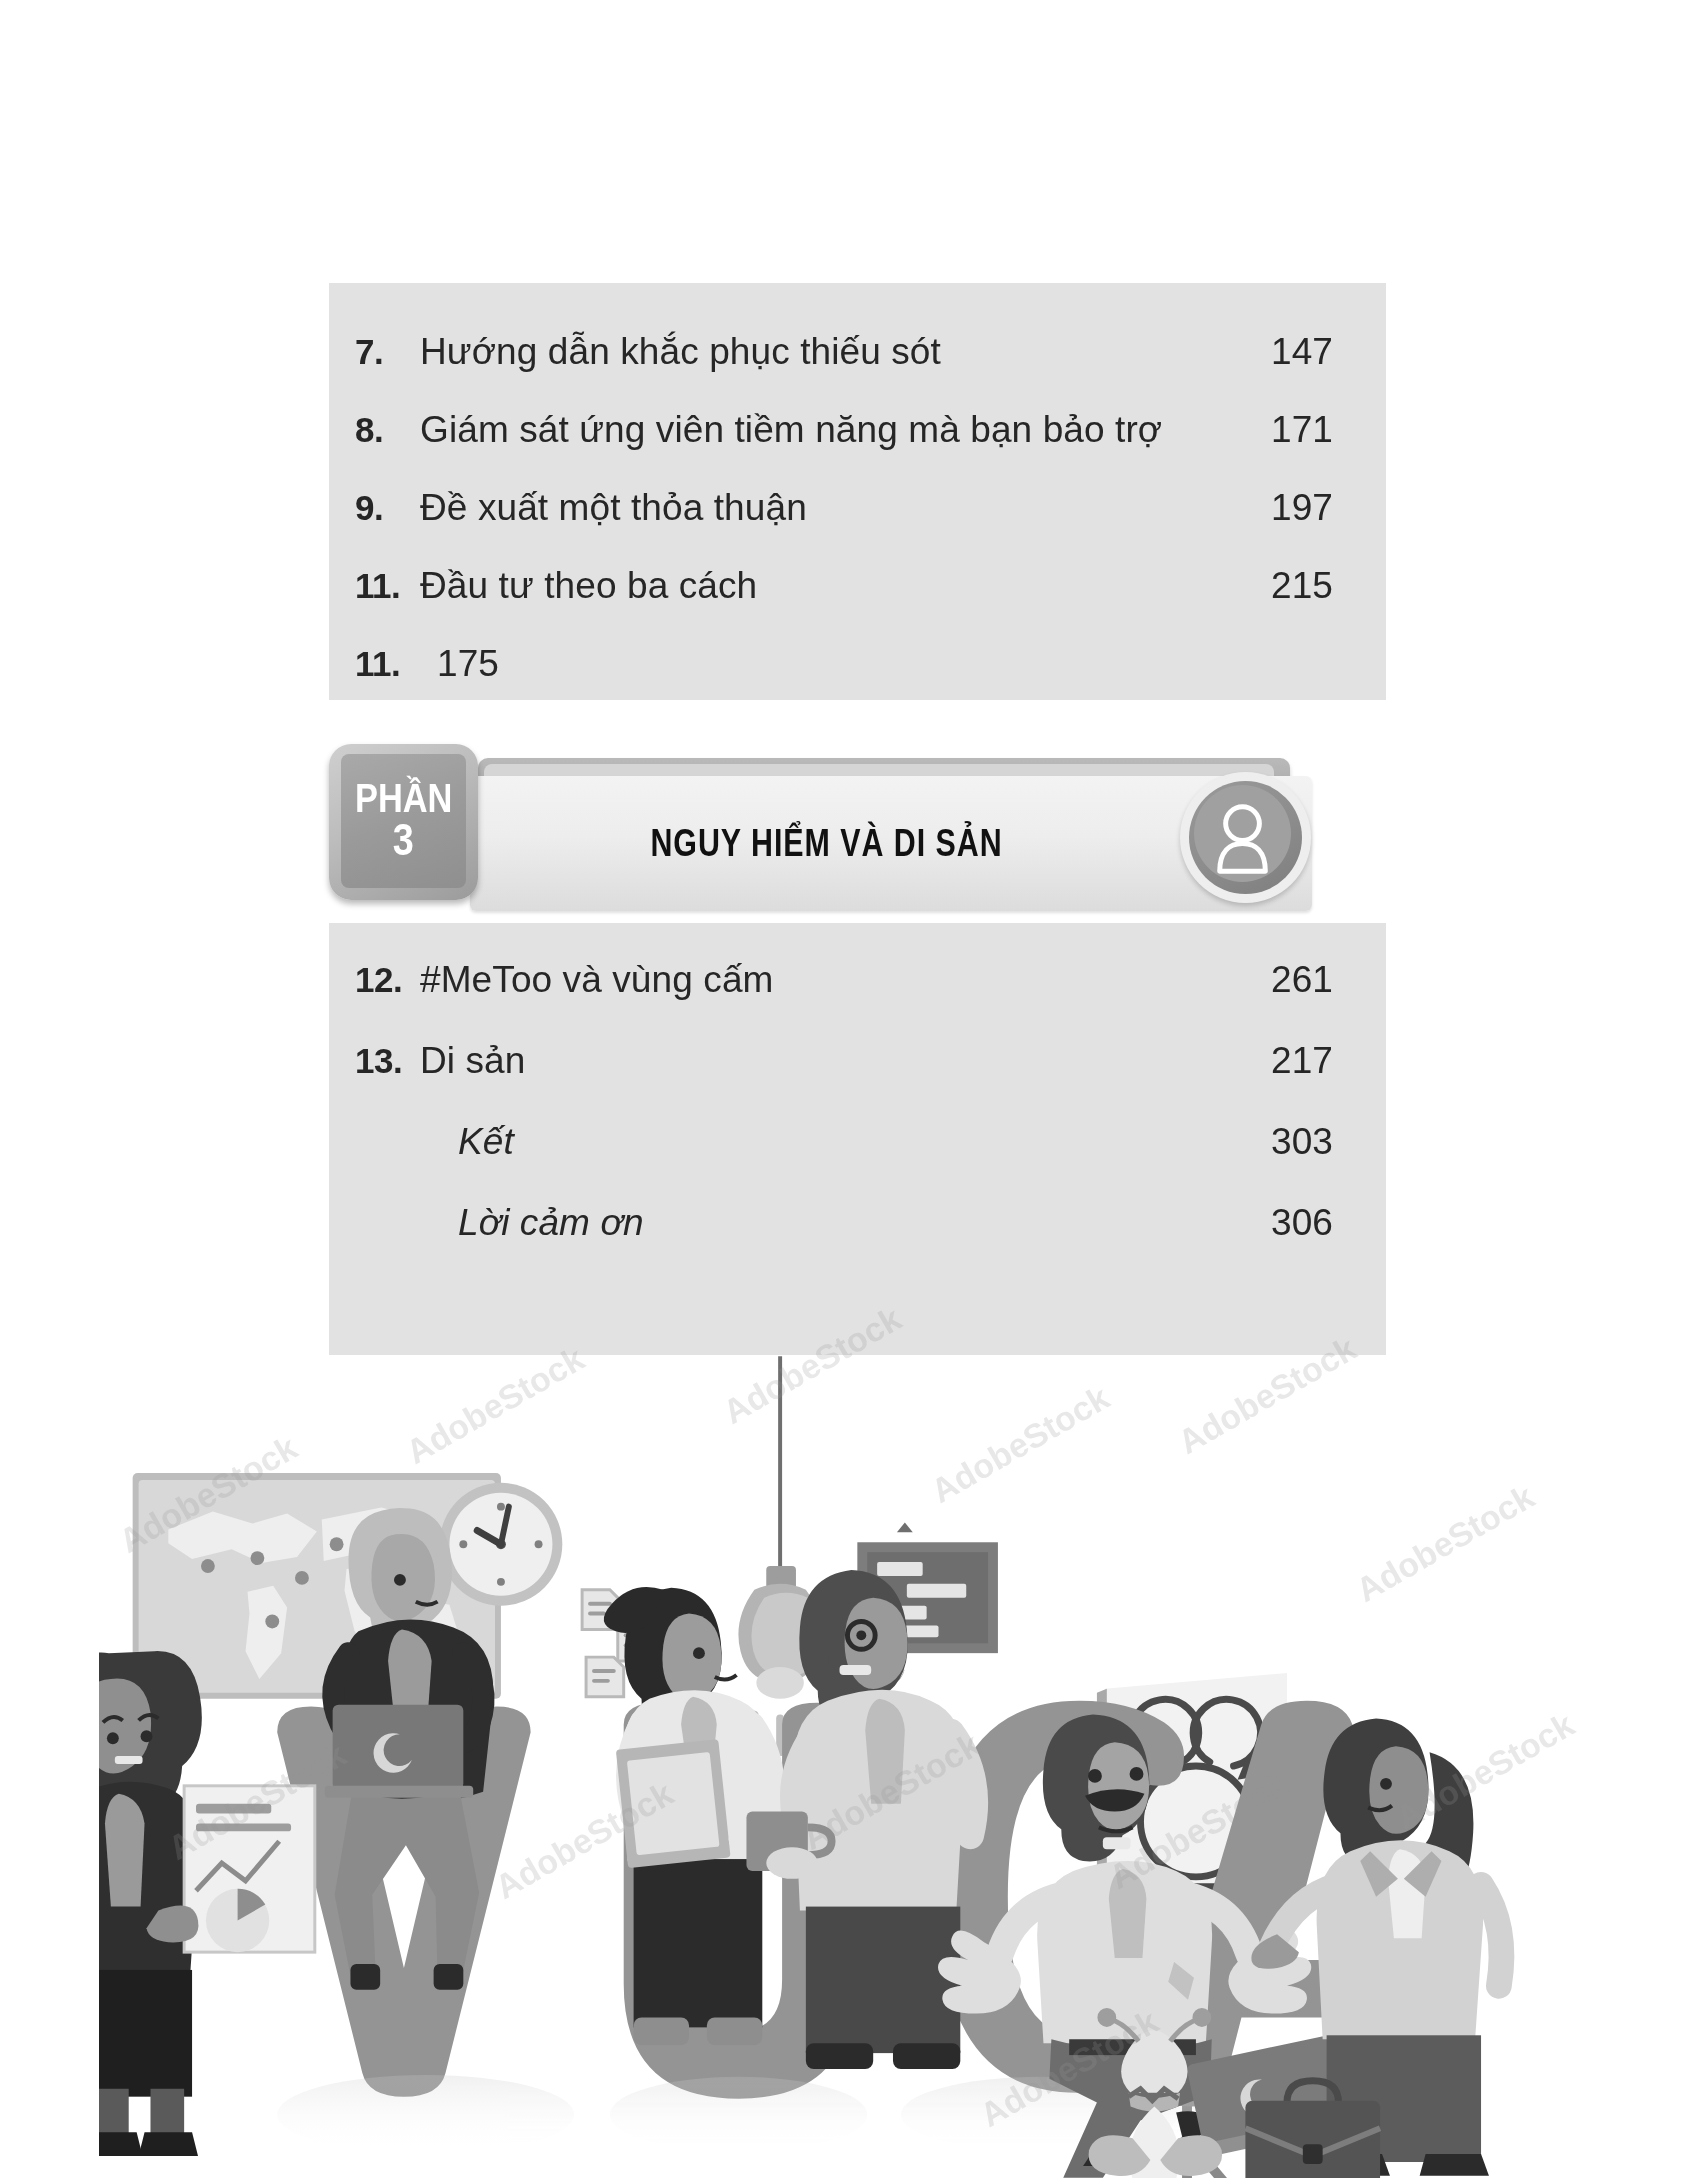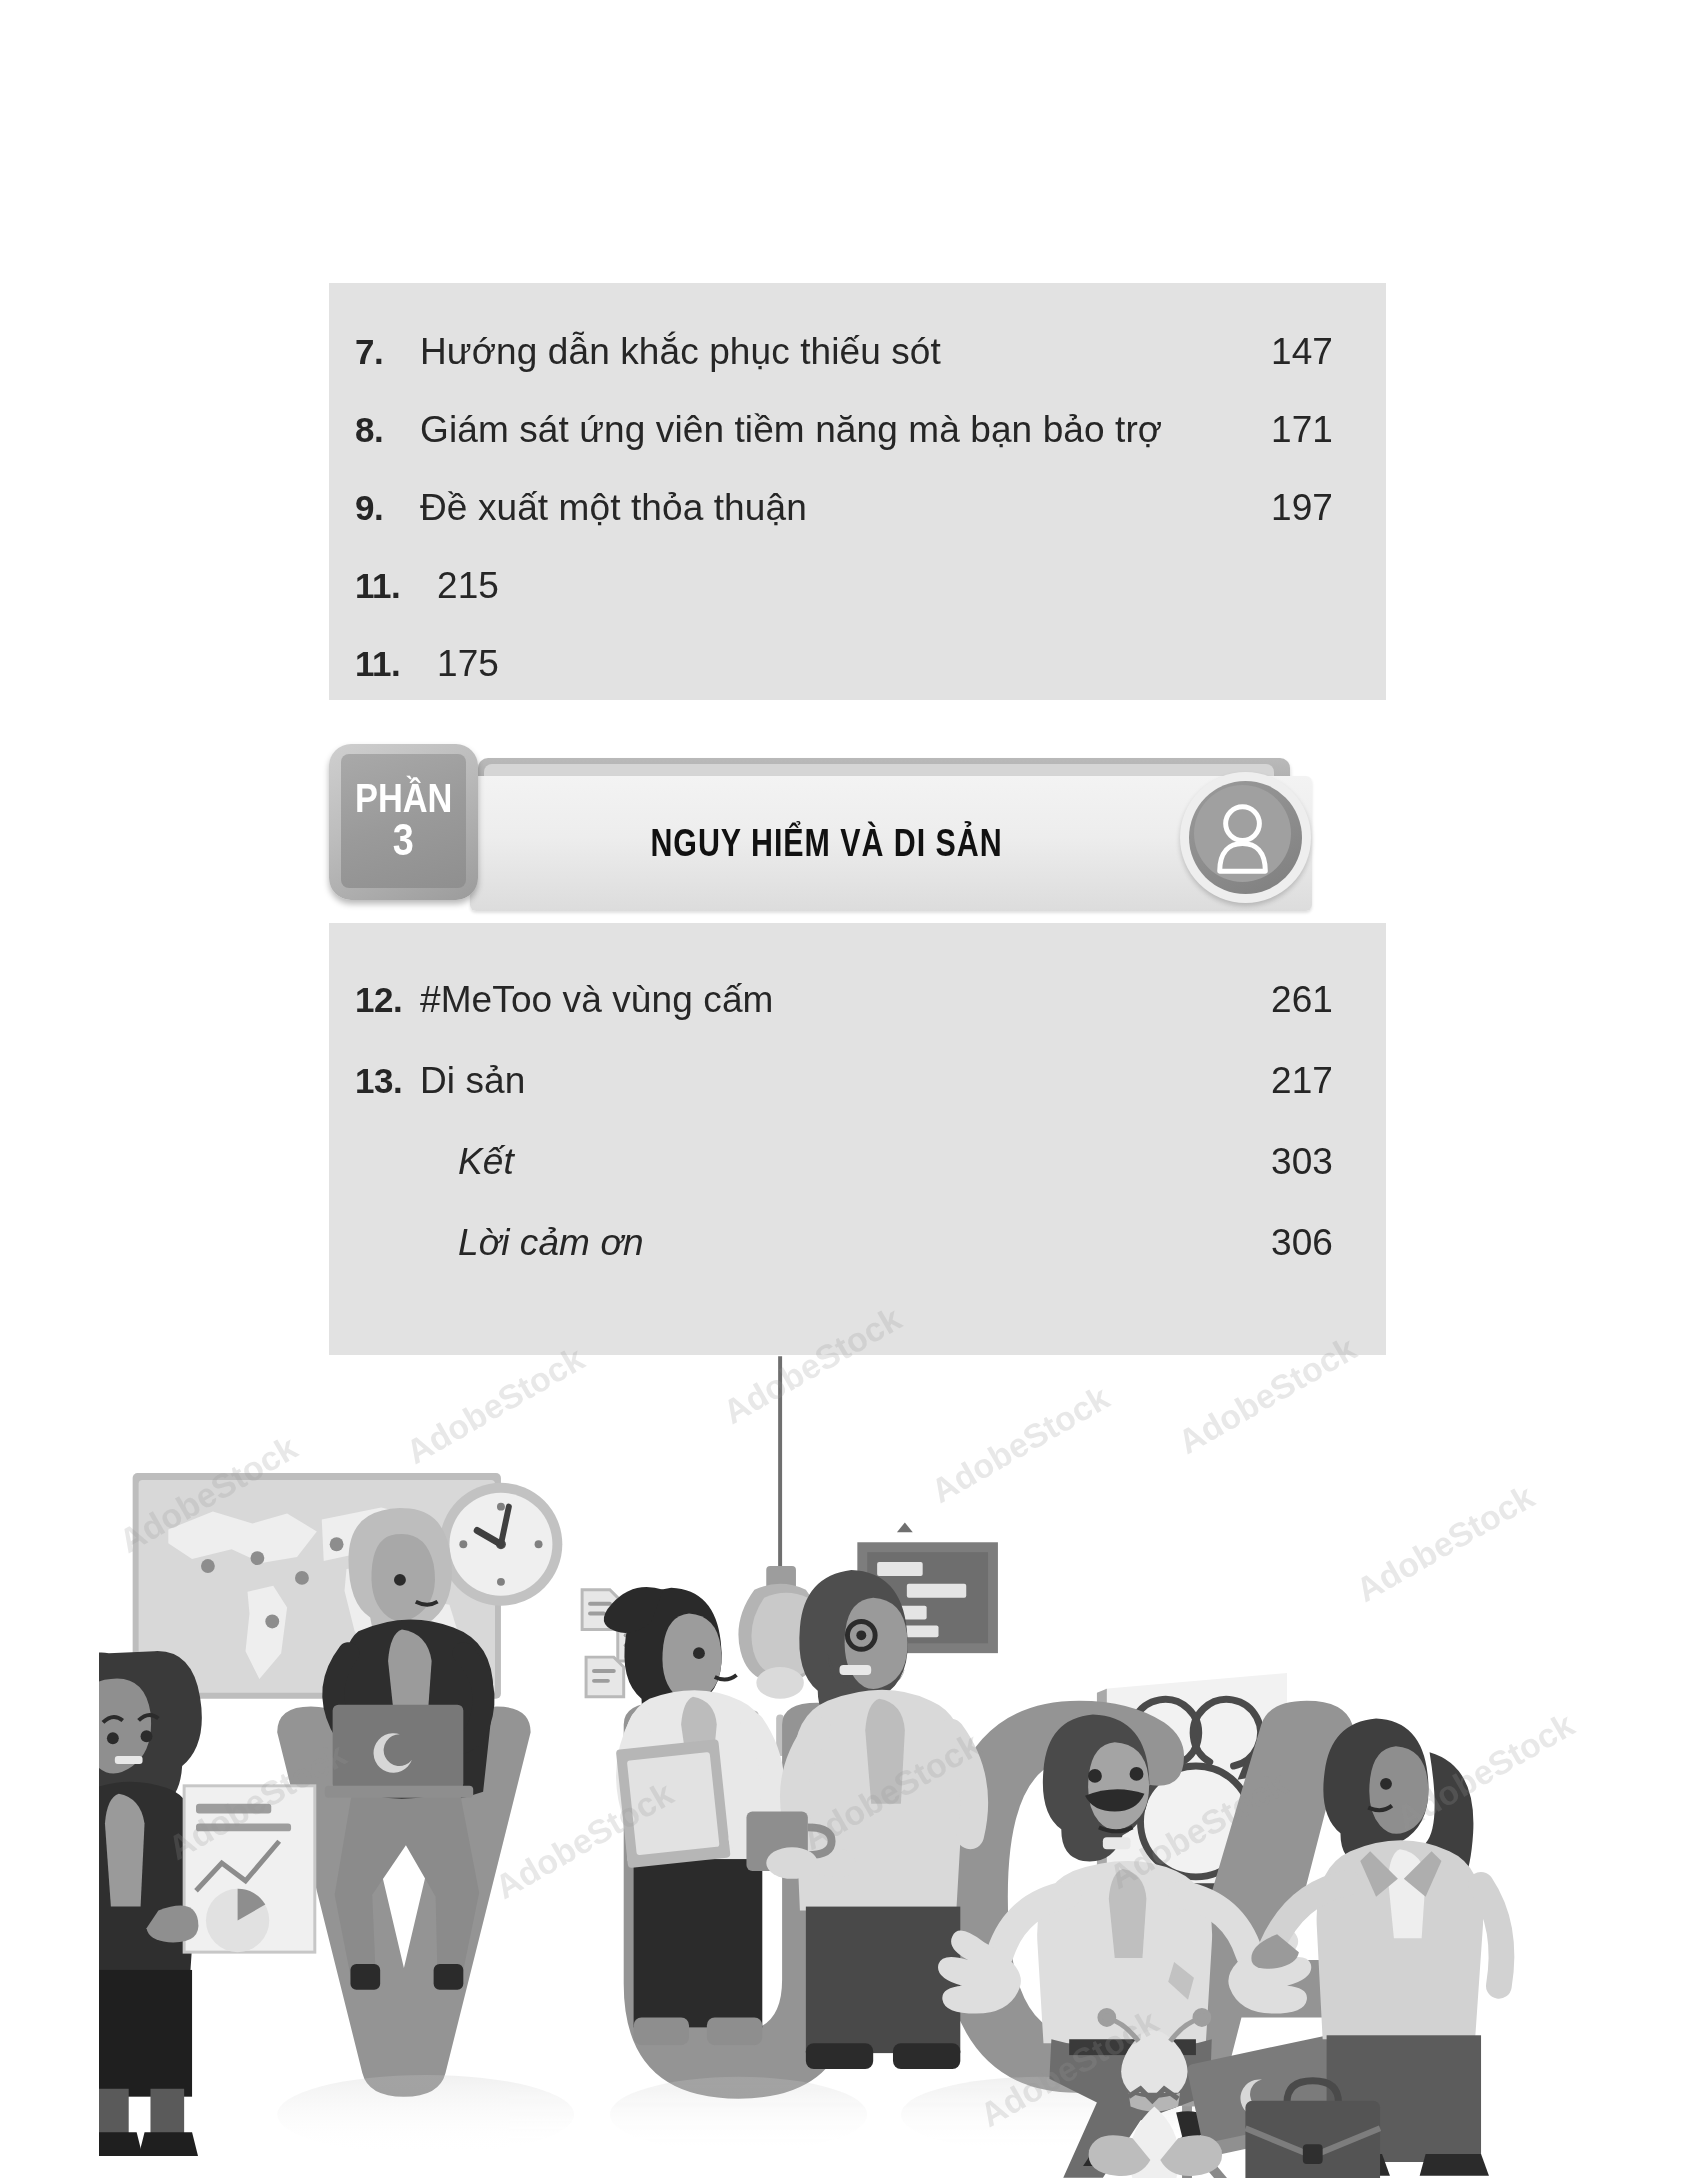--- a/index.html
+++ b/index.html
@@ -59,21 +59,21 @@
     flex: 0 0 auto;
     text-align: right;
     min-width: 79px;
     font-size: 37px;
   }
   .toc-row.sub .num { width: 65px; }
   .toc-row.sub .title { padding-left: 38px; font-style: italic; }
 
   
   #toc-panel-part2 .toc-row { height: 78px; align-items: center; }
-  #toc-panel-part3 .toc-row { height: 81px; align-items: center; }
+  #toc-panel-part3 .toc-row { height: 81px; }
   #toc-panel-part3 .spacer-top { height: 36px; }
 
   
   #part-banner {
     position: absolute;
     left: 329px;
     top: 744px;
     width: 1010px;
     height: 188px;
   }
@@ -227,20 +227,21 @@
   </div>
 
   <div class="toc-row">
     <span class="num">9.</span>
     <span class="title">Đề xuất một thỏa thuận</span>
     <span class="page">197</span>
   </div>
 
   <div class="toc-row">
     <span class="num">11.</span>
+    <span class="title">Đầu tư theo ba cách</span>
     <span class="page">215</span>
   </div>
 
   <div class="toc-row">
     <span class="num">11.</span>
     <span class="page">175</span>
   </div>
 
 </div>
 

